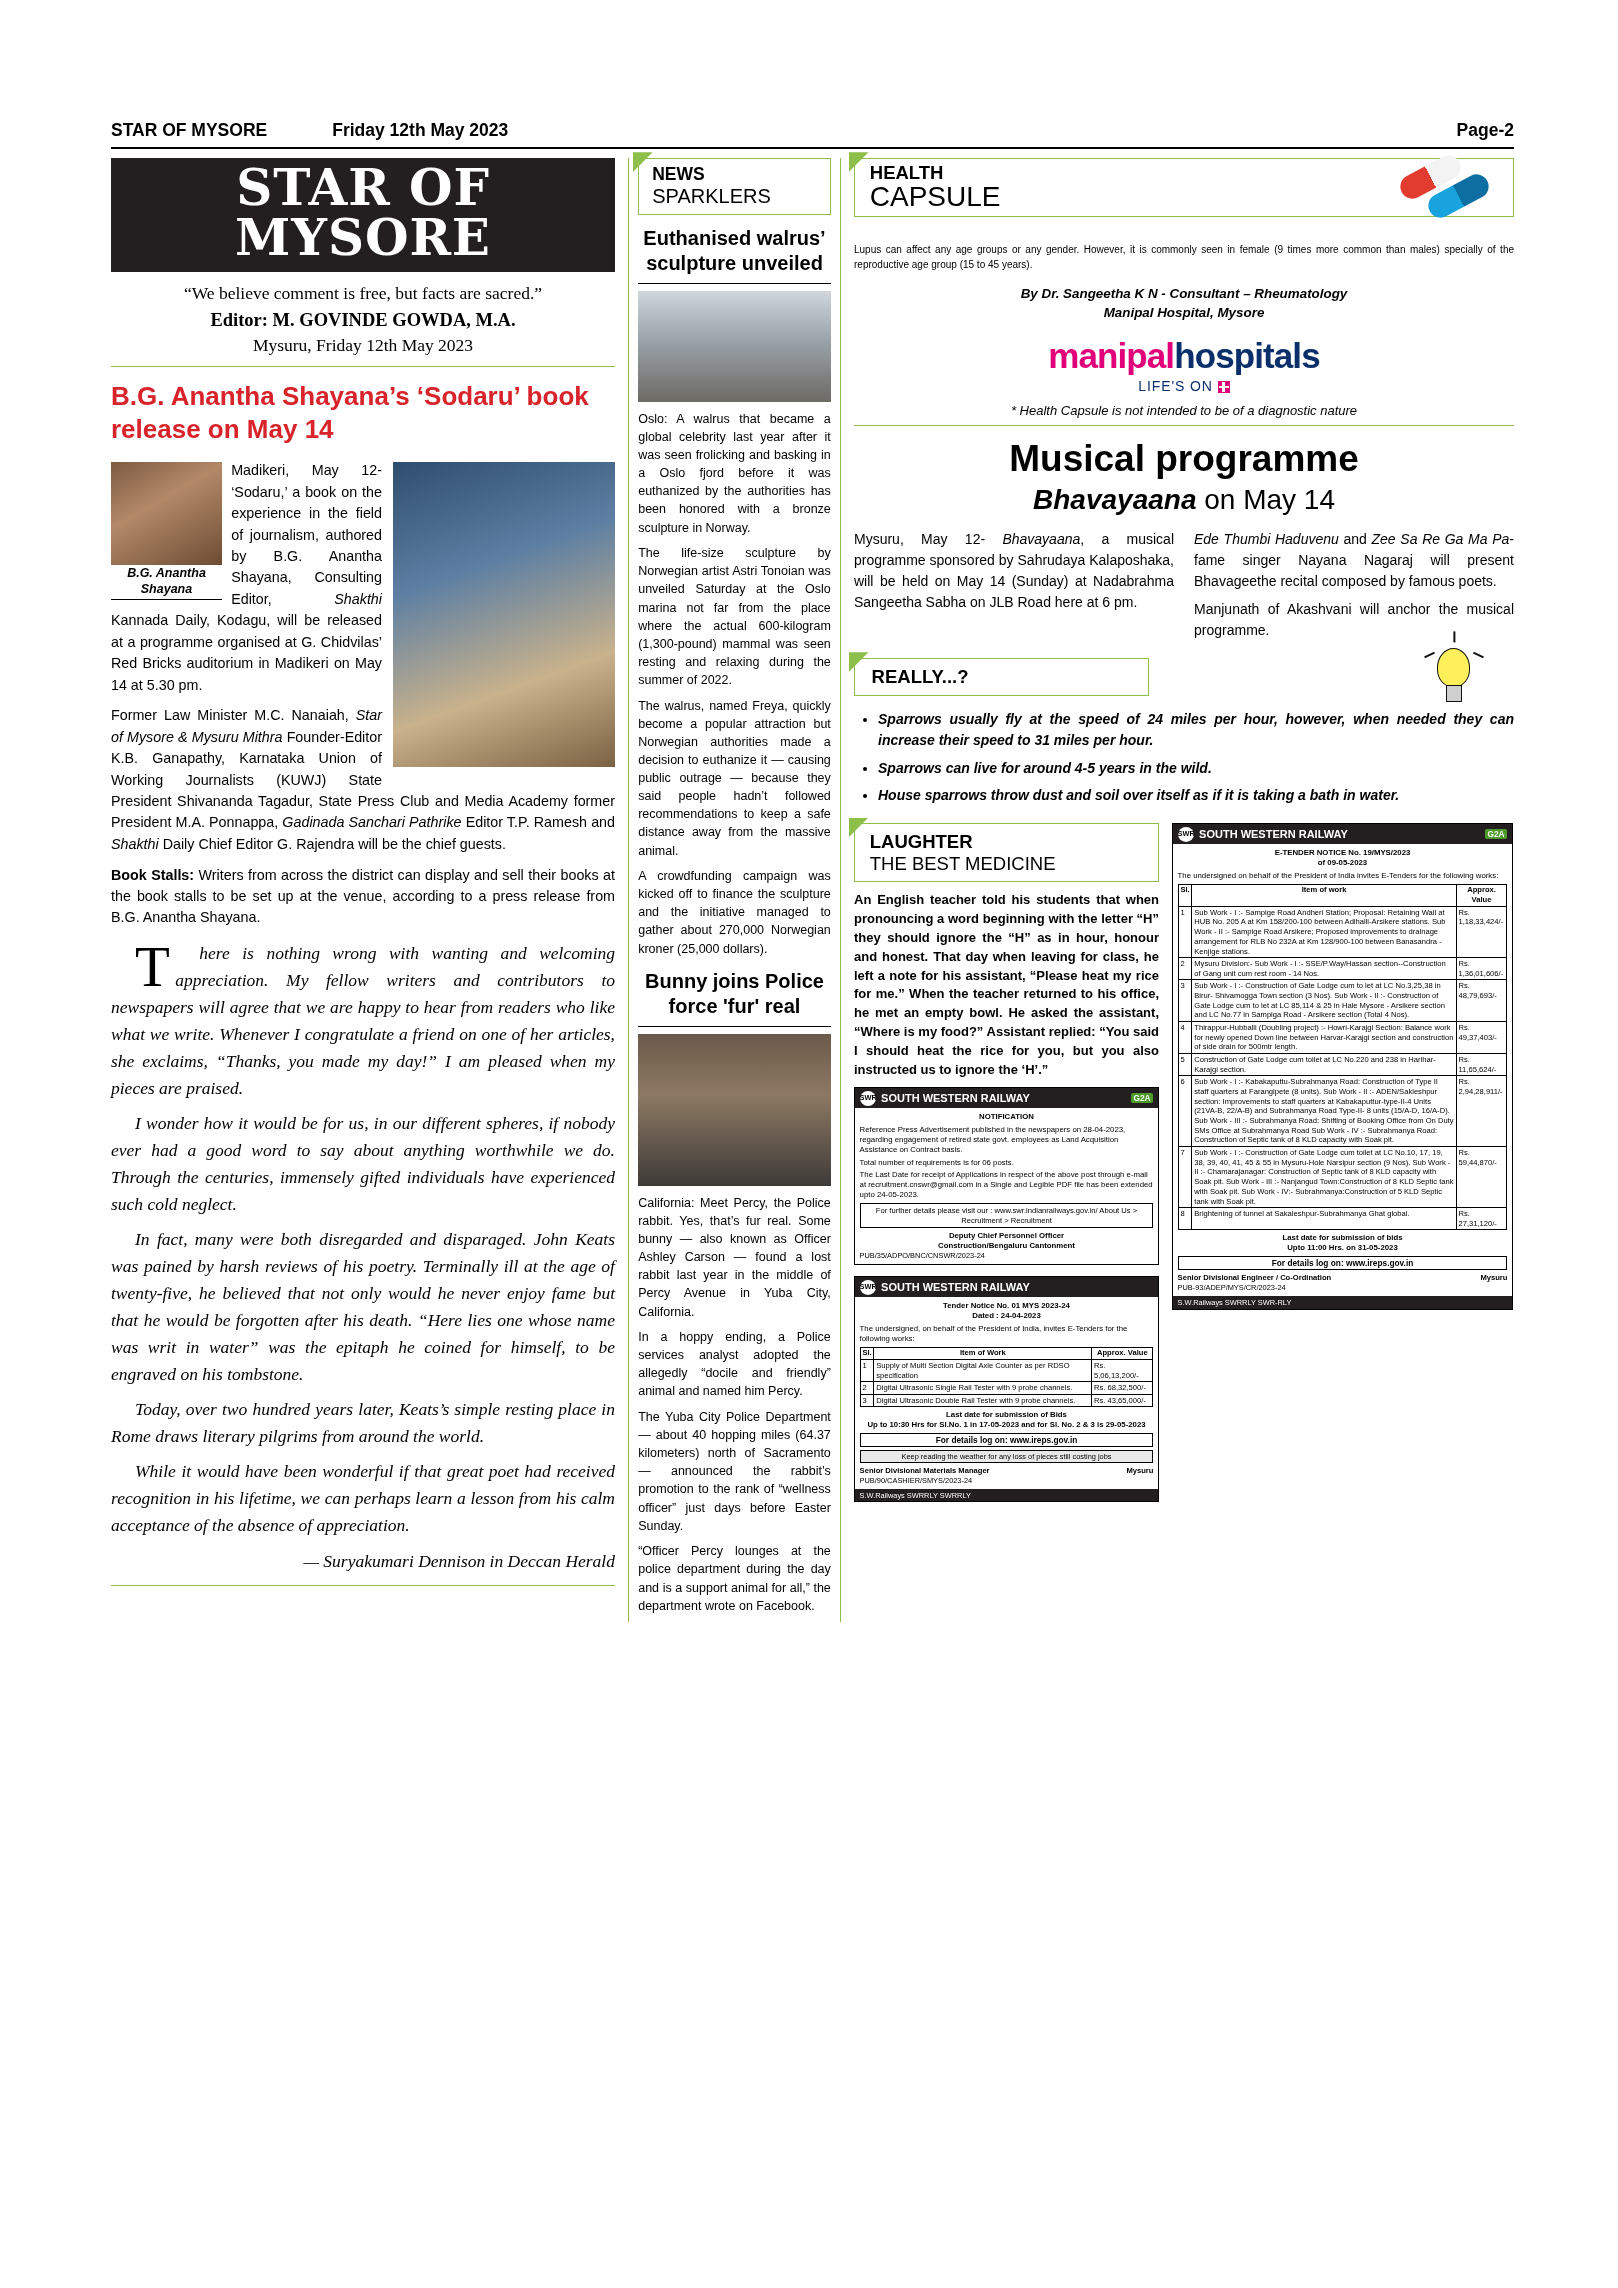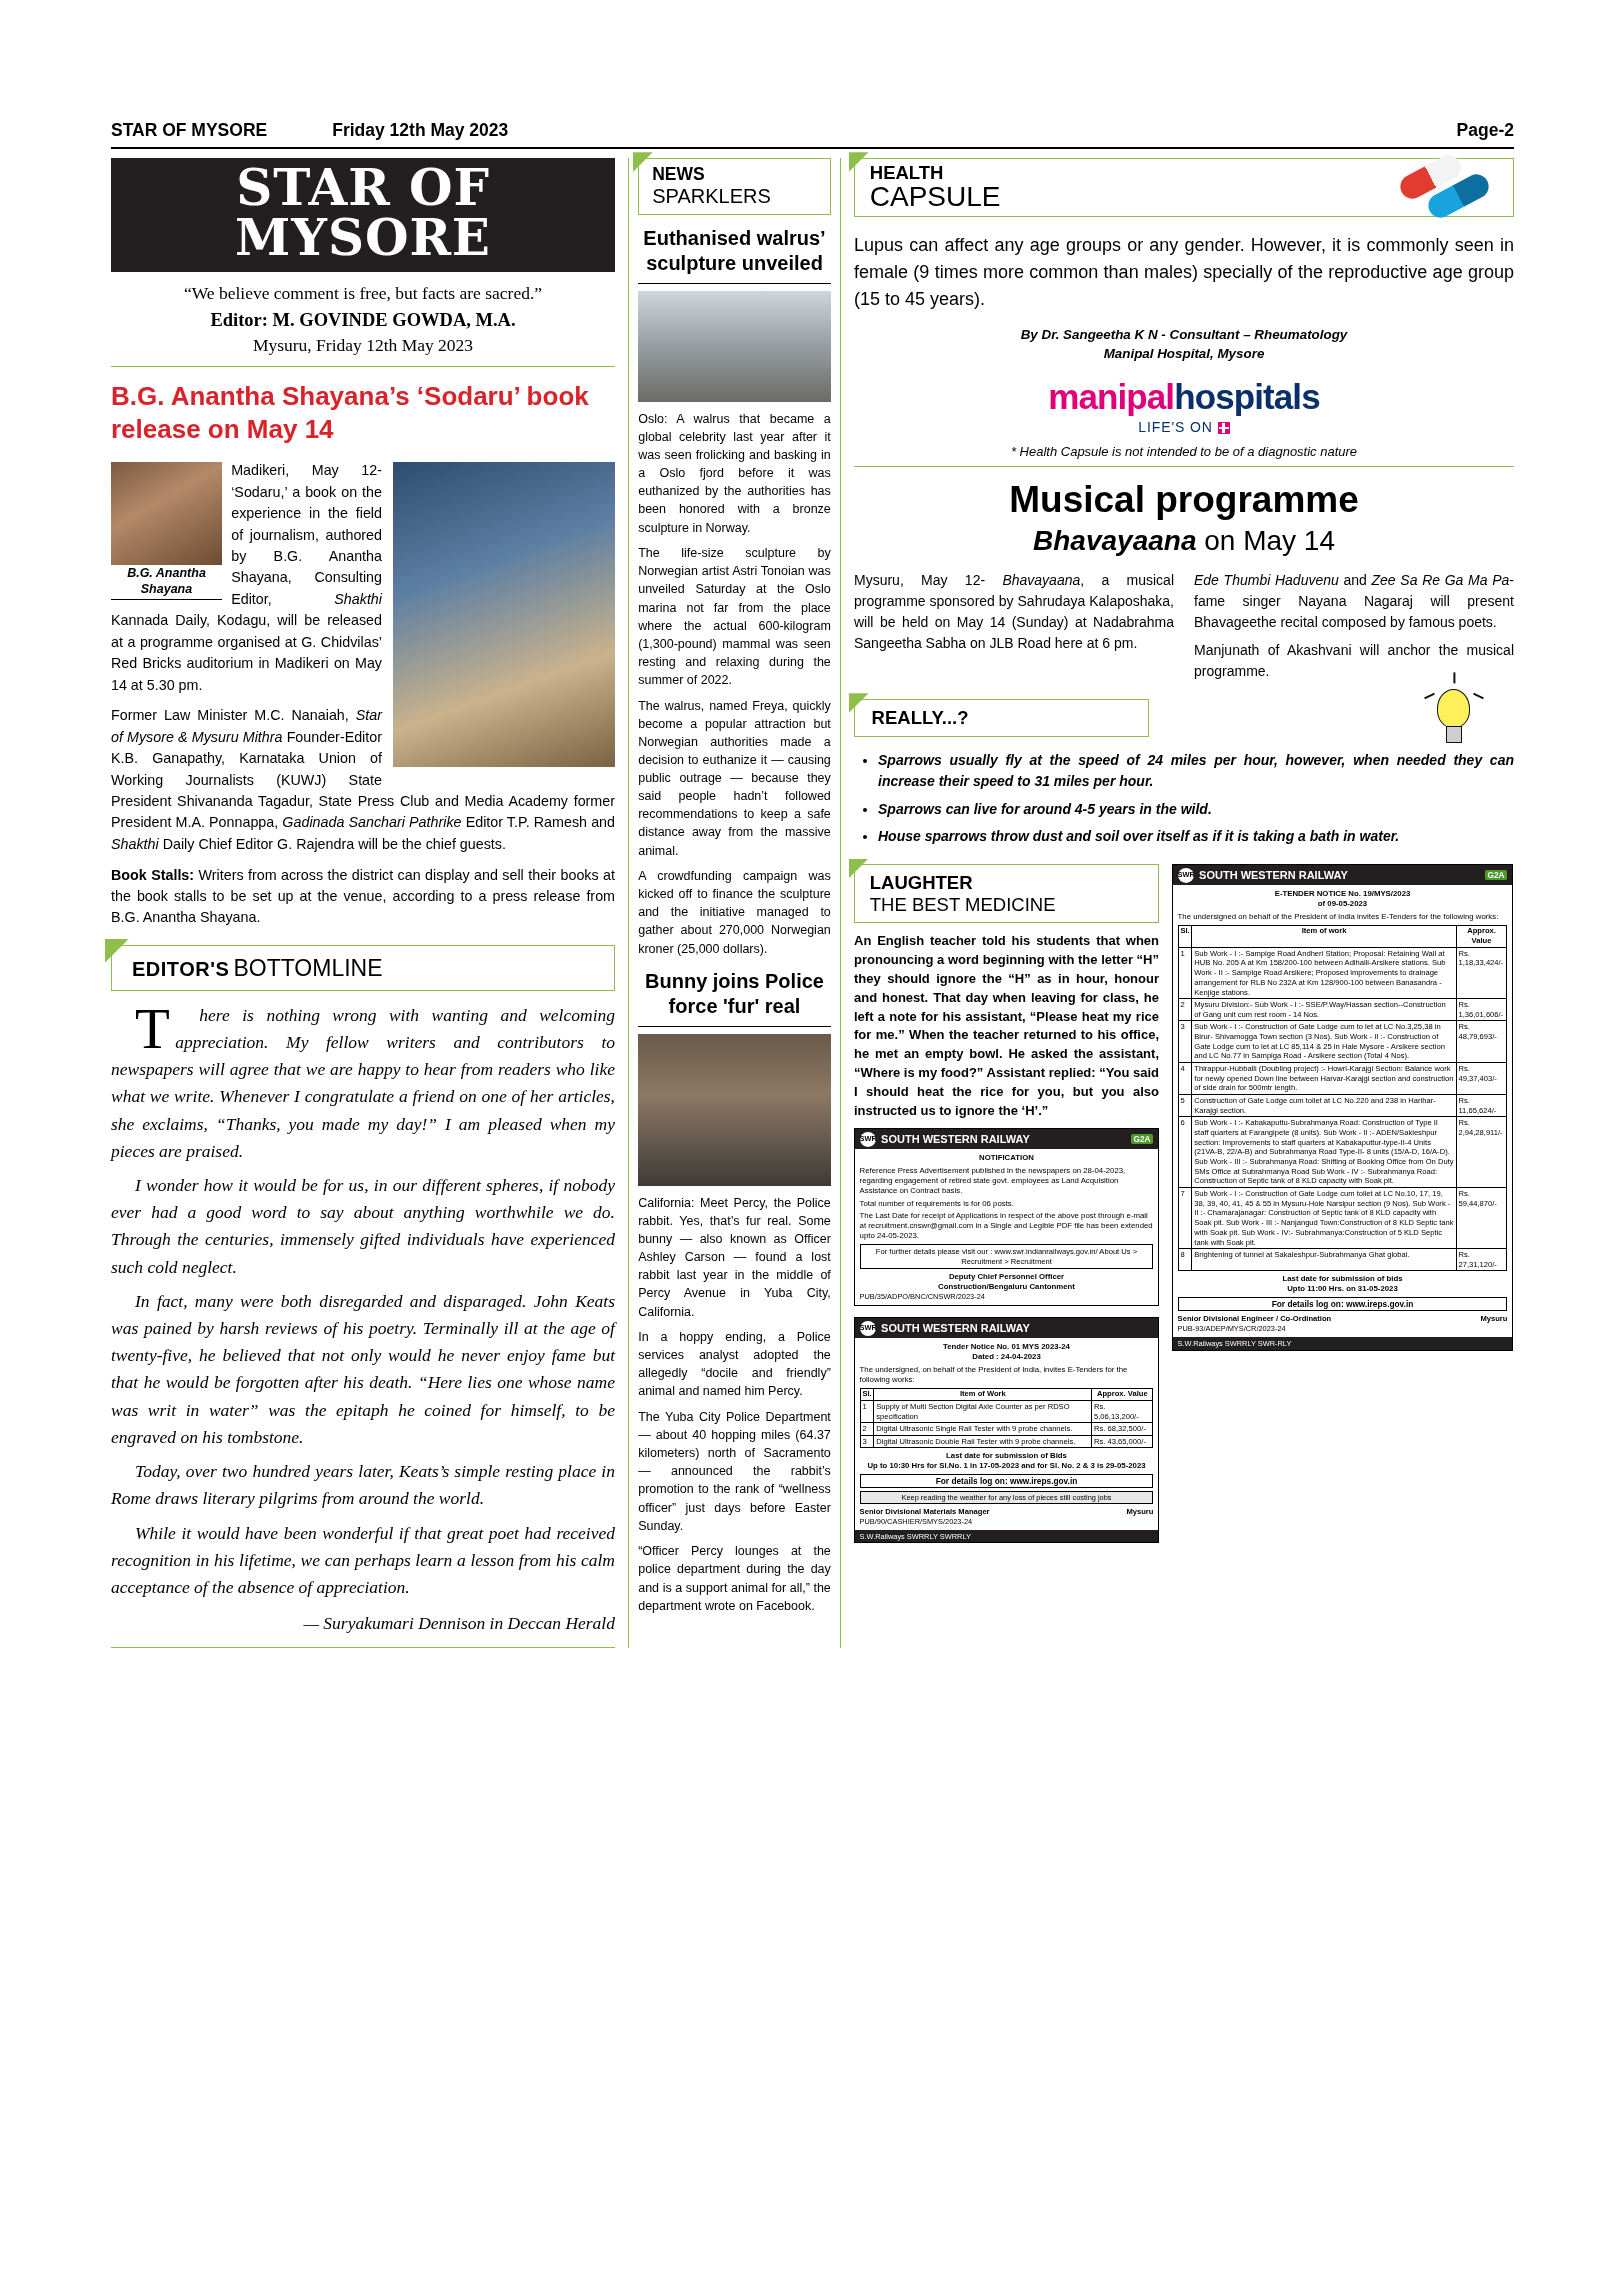--- a/index.html
+++ b/index.html
@@ -212,21 +212,21 @@
   .hc-t2 { font-size: 28px; margin-top: -3.7px; }
   .pills { position: relative; width: 111px; height: 48px; }
   .pill {
     position: absolute;
     width: 65px; height: 24px;
     border-radius: 12px;
     transform: rotate(-28deg);
   }
   .pill.red { background: linear-gradient(90deg,#e23b30 50%,#f3f3f3 50%); left: 5.5px; top: 1.8px;}
   .pill.blue { background: linear-gradient(90deg,#19a3dc 50%,#0d6fa1 50%); left: 33px; top: 20px; transform: rotate(-28deg);}
-  .hc-text { font-size: 18px; line-height: 1.5; text-align: justify; margin-top: 15px;}
+  .hc-text { font-size: 10px; line-height: 1.5; text-align: justify; margin-top: 25px;}
   .hc-by { text-align: center; font-size: 13.4px; font-style: italic; font-weight: bold; margin-top: 13px; line-height: 1.4;}
   .manipal {
     text-align: center;
     margin-top: 13px;
   }
   .manipal .m1 {
     font-size: 35px;
     letter-spacing: -0.9px;
   }
   .manipal .m1 .a { color: #e2007a; font-weight: bold;}
@@ -403,24 +403,20 @@
           <div class="photo-caption">
             <span>B.G. Anantha</span><br>
             <span>Shayana</span>
           </div>
         </div>
         <p><span>Madikeri, May 12- ‘Sodaru,’ a book on the experience in the field of journalism, authored by B.G. Anantha Shayana, Consulting Editor, </span><span class="it">Shakthi</span><span> Kannada Daily, Kodagu, will be released at a programme organised at G. Chidvilas’ Red Bricks auditorium in Madikeri on May 14 at 5.30 pm.</span></p>
         <p><span>Former Law Minister M.C. Nanaiah, </span><span class="it">Star of Mysore &amp; Mysuru Mithra</span><span> Founder-Editor K.B. Ganapathy, Karnataka Union of Working Journalists (KUWJ) State President Shivananda Tagadur, State Press Club and Media Academy former President M.A. Ponnappa, </span><span class="it">Gadinada Sanchari Pathrike</span><span> Editor T.P. Ramesh and </span><span class="it">Shakthi</span><span> Daily Chief Editor G. Rajendra will be the chief guests.</span></p>
         <p><span class="bld">Book Stalls:</span><span> Writers from across the district can display and sell their books at the book stalls to be set up at the venue, according to a press release from B.G. Anantha Shayana.</span></p>
       </div>
 
-      <div class="section-flag">
-        <span class="flag-title-bold">EDITOR'S</span>
-        <span class="flag-title-light">BOTTOMLINE</span>
-      </div>
 
       <div class="bottomline-text">
         <p><span class="dropcap">T</span><span>here is nothing wrong with wanting and welcoming appreciation. My fellow writers and contributors to newspapers will agree that we are happy to hear from readers who like what we write. Whenever I congratulate a friend on one of her articles, she exclaims, “Thanks, you made my day!” I am pleased when my pieces are praised.</span></p>
         <p>I wonder how it would be for us, in our different spheres, if nobody ever had a good word to say about anything worthwhile we do. Through the centuries, immensely gifted individuals have experienced such cold neglect.</p>
         <p>In fact, many were both disregarded and disparaged. John Keats was pained by harsh reviews of his poetry. Terminally ill at the age of twenty-five, he believed that not only would he never enjoy fame but that he would be forgotten after his death. “Here lies one whose name was writ in water” was the epitaph he coined for himself, to be engraved on his tombstone.</p>
         <p>Today, over two hundred years later, Keats’s simple resting place in Rome draws literary pilgrims from around the world.</p>
         <p>While it would have been wonderful if that great poet had received recognition in his lifetime, we can perhaps learn a lesson from his calm acceptance of the absence of appreciation.</p>
         <div class="signoff">— Suryakumari Dennison in Deccan Herald</div>
       </div>
       <div class="green-footer-rule"></div>

